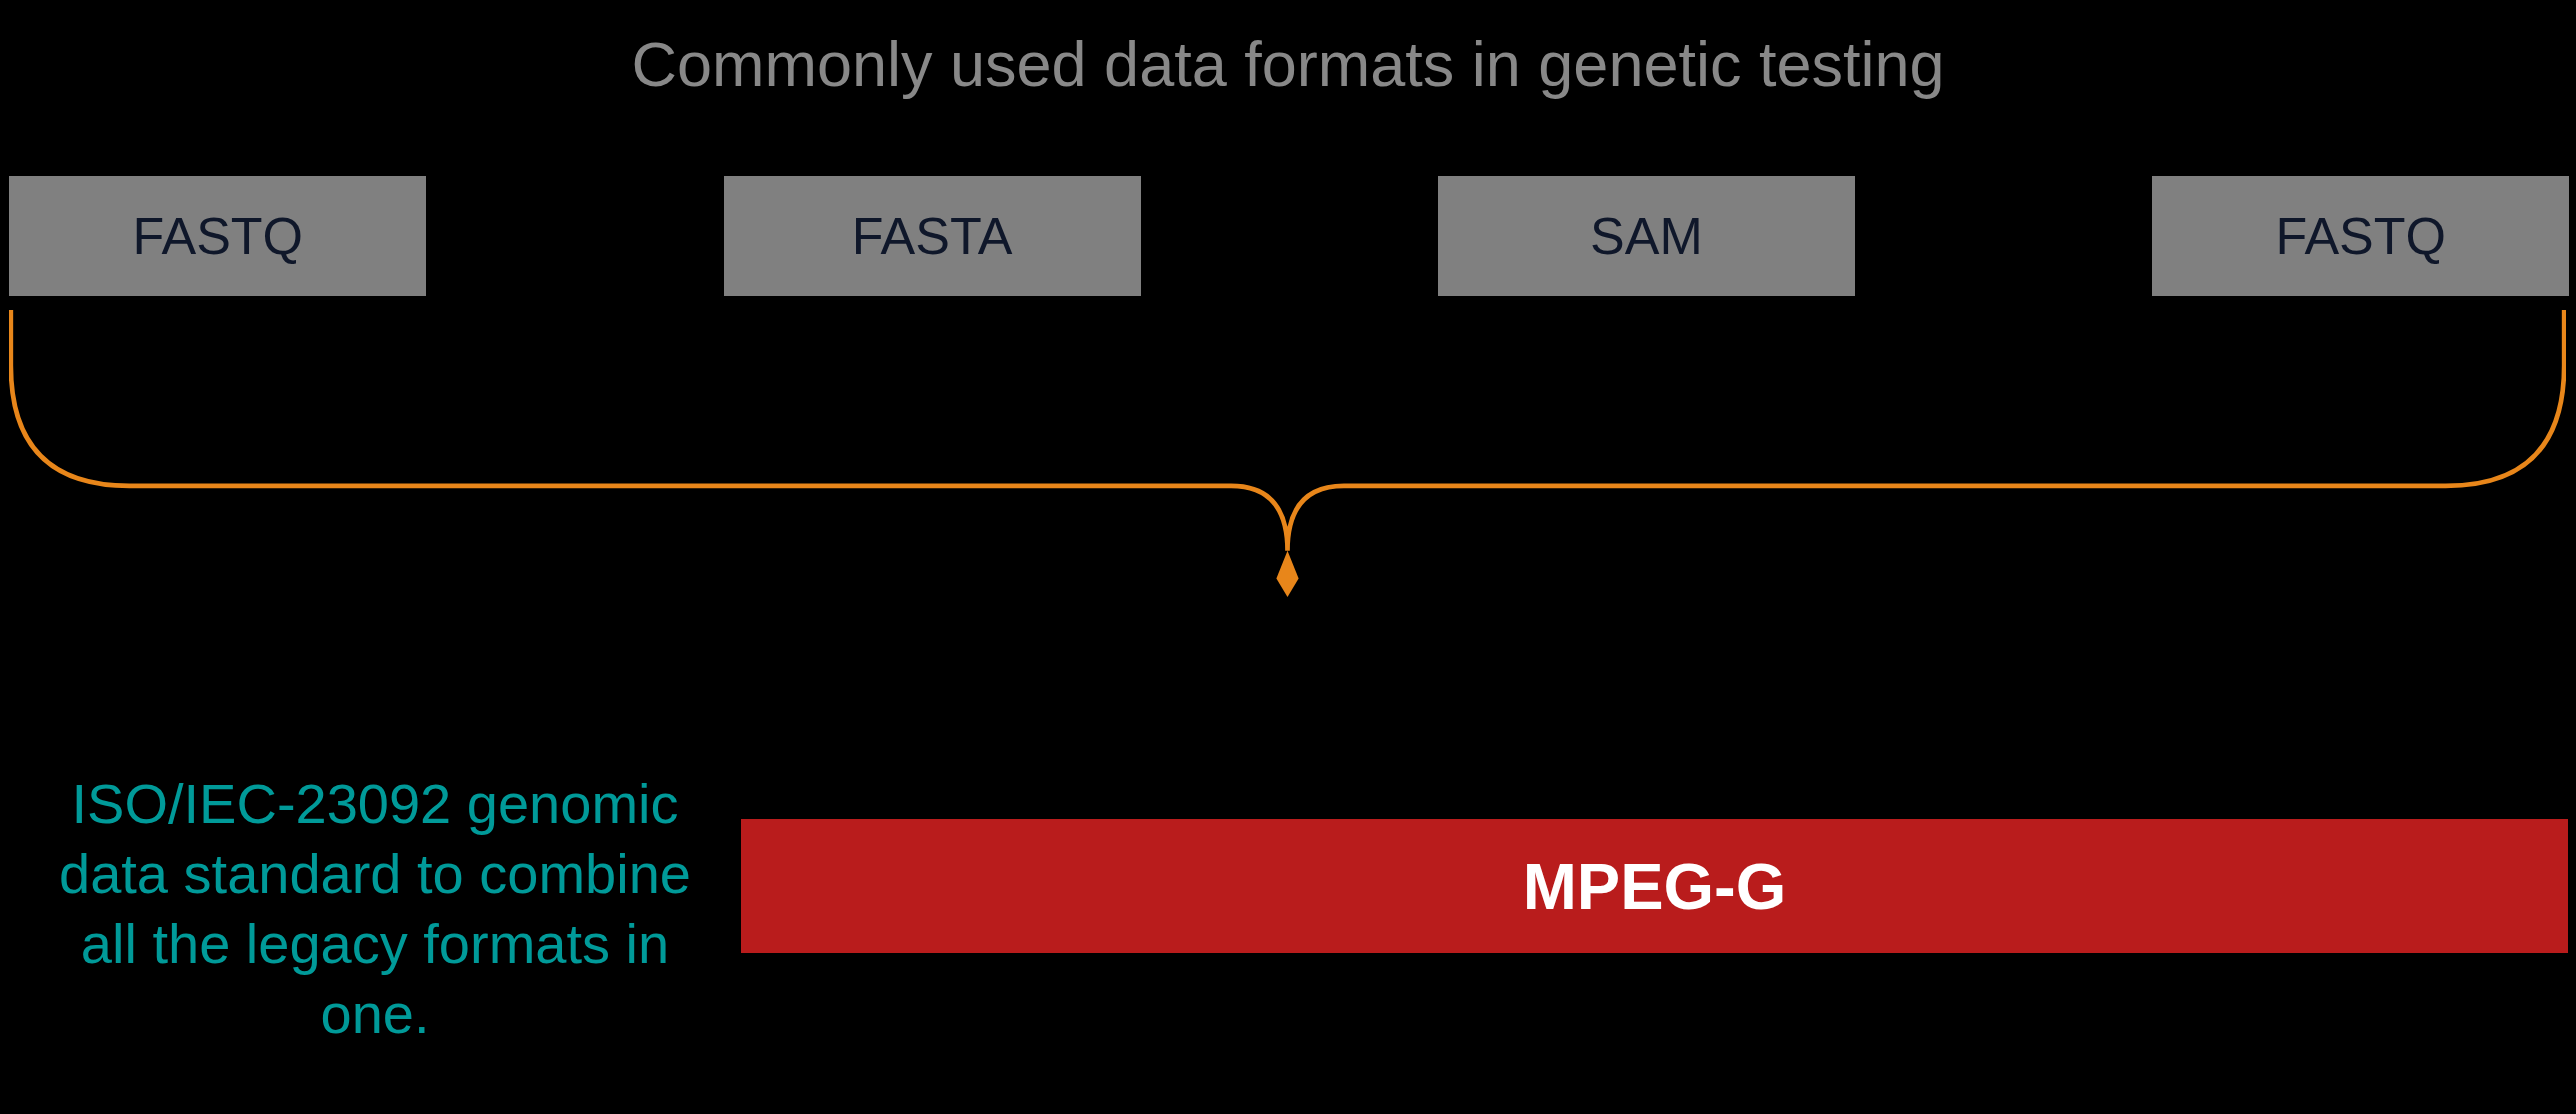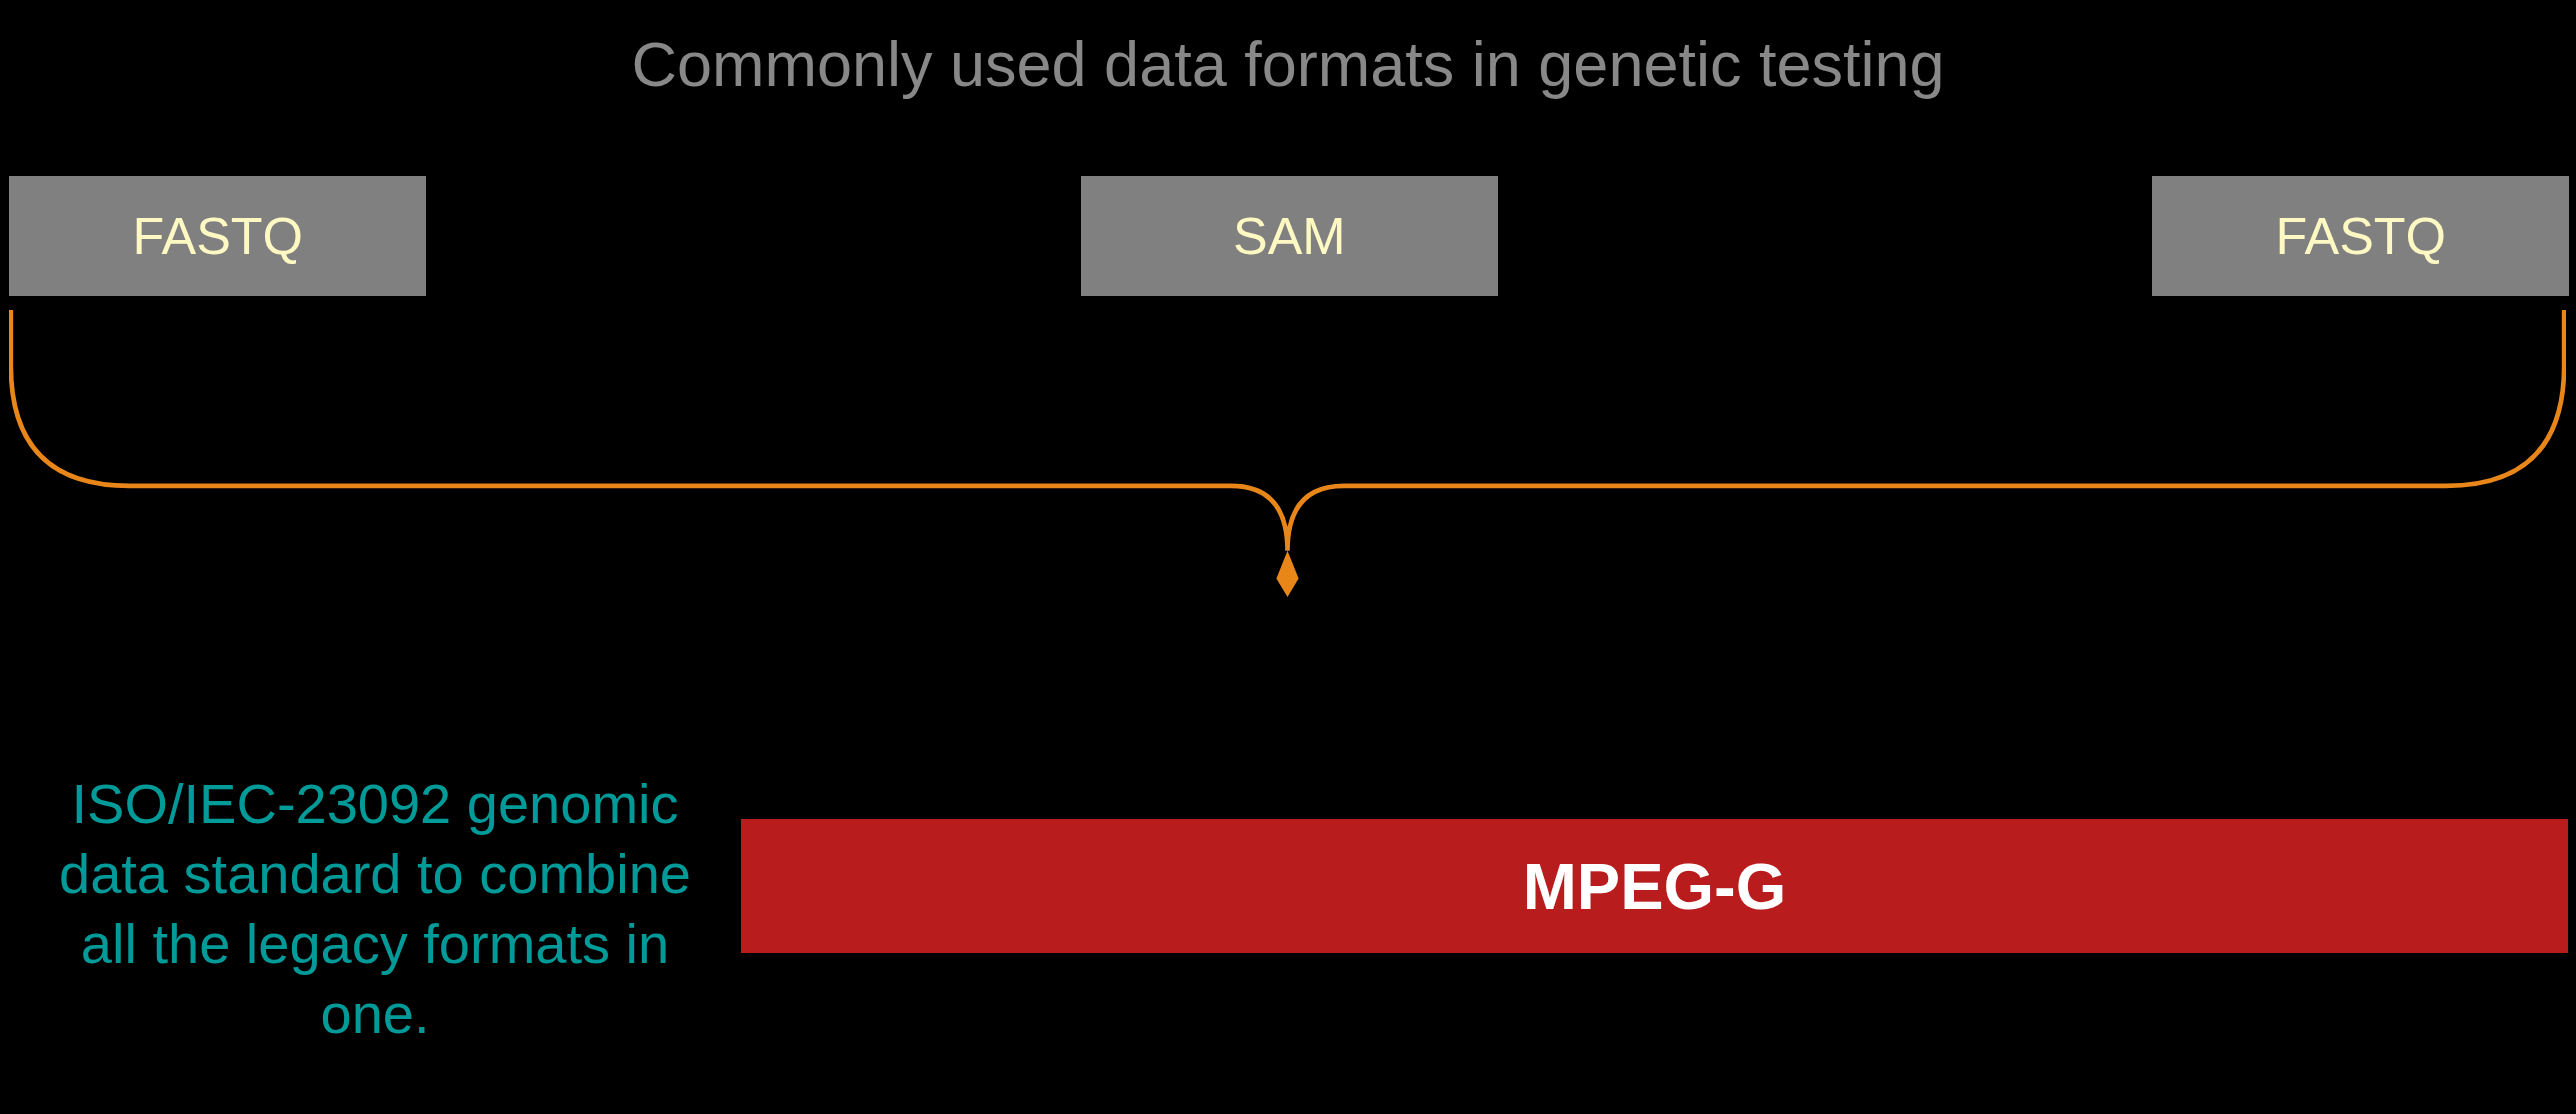--- a/index.html
+++ b/index.html
@@ -28,21 +28,21 @@
     .format-row {
       position: absolute;
       top: 176px;
       left: 9.3px;
       width: 2560px;
       display: flex;
       justify-content: space-between;
     }
     .format-box {
       background: #808080;
-      color: #fef9c3;
+      color: #0f172a;
       font-size: 52px;
       font-weight: 400;
       width: 417px;
       height: 120px;
       display: flex;
       align-items: center;
       justify-content: center;
     }
     .brace-container {
       position: absolute;
@@ -77,20 +77,21 @@
       justify-content: center;
     }
   </style>
 </head>
 <body>
 
 <div class="diagram-title">Commonly used data formats in genetic testing</div>
 
 <div class="format-row">
   <div class="format-box">FASTQ</div>
+  <div class="format-box">FASTA</div>
   <div class="format-box">SAM</div>
   <div class="format-box">FASTQ</div>
 </div>
 
 <div class="brace-container">
   <svg width="2557" height="287" viewBox="0 0 2762 310">
     <path d="M 2 0 
              L 2 60
              Q 2 190 130 190
              L 1320 190

